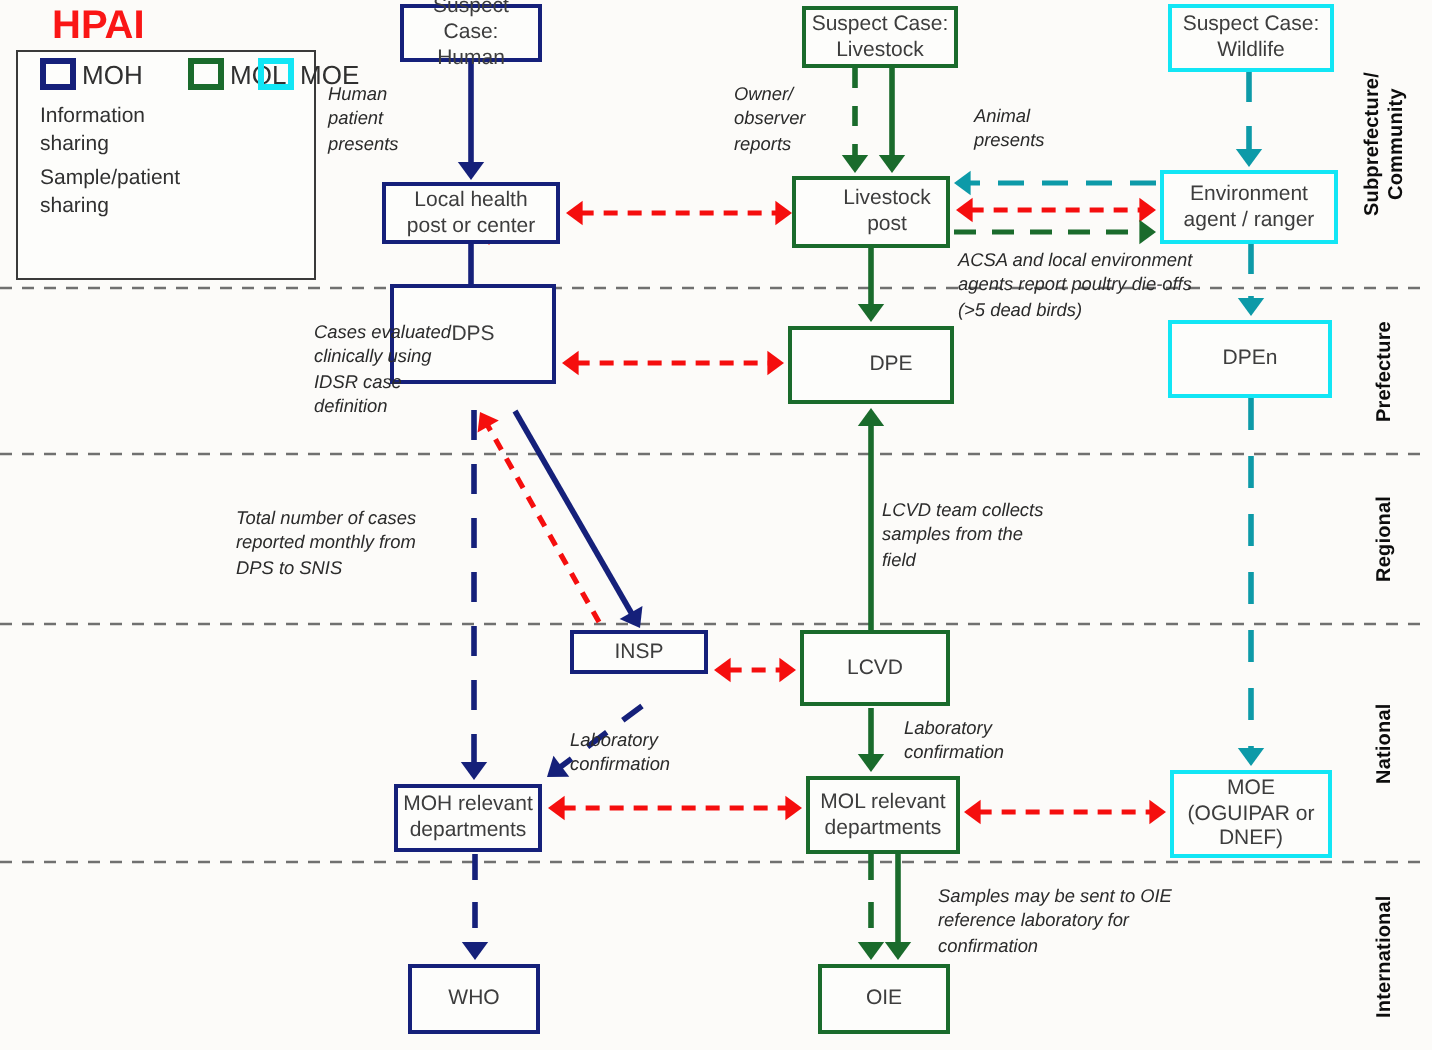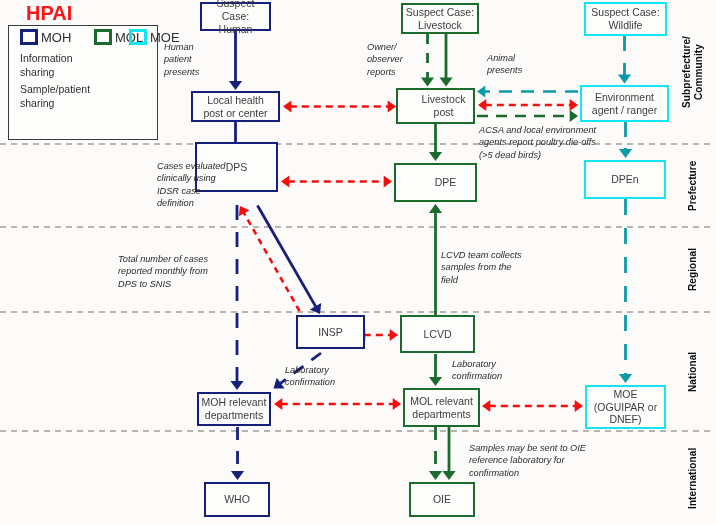--- a/index.html
+++ b/index.html
@@ -165,21 +165,21 @@
         <span style="white-space: pre-line;">Suspect Case:
 Human</span>
       </div>
       <div class="node moh" style="left: 191px; top: 91px; width: 89px; height: 31px;">
         <span style="white-space: pre-line;">Local health
 post or center</span>
       </div>
       <div class="node moh" style="left: 195px; top: 142px; width: 83px; height: 50px;">
         <span style="white-space: pre-line;">DPS</span>
       </div>
-      <div class="node moh" style="left: 296px; top: 315px; width: 69px; height: 34px;">
+      <div class="node moh" style="left: 285px; top: 315px; width: 69px; height: 22px;">
         <span style="white-space: pre-line;">INSP</span>
       </div>
       <div class="node moh" style="left: 197px; top: 392px; width: 74px; height: 34px;">
         <span style="white-space: pre-line;">MOH relevant
 departments</span>
       </div>
       <div class="node moh" style="left: 204px; top: 482px; width: 66px; height: 35px;">
         <span style="white-space: pre-line;">WHO</span>
       </div>
       <div class="node mol" style="left: 401px; top: 3px; width: 78px; height: 31px;">

